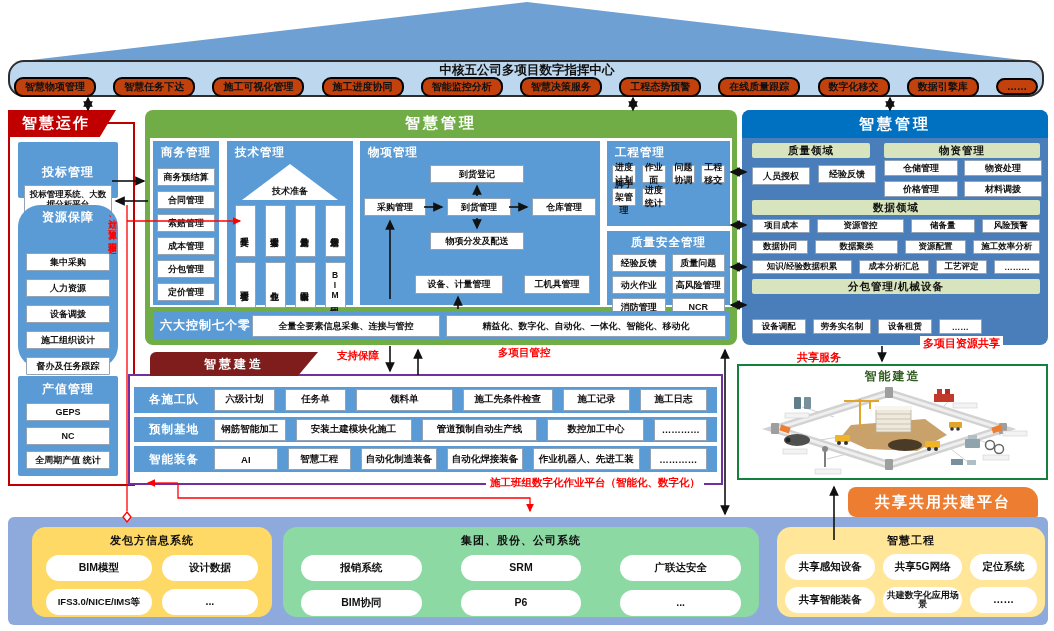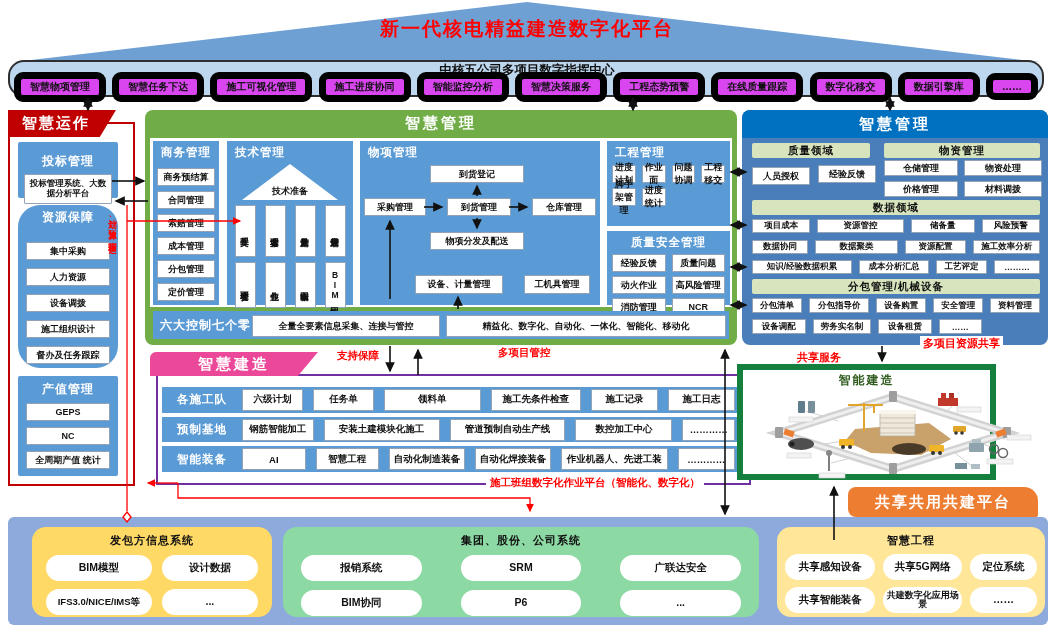--- a/index.html
+++ b/index.html
@@ -7,30 +7,30 @@
           font-family:"Liberation Sans","DejaVu Sans",sans-serif;}
   
   .tri{position:absolute;left:14px;top:2px;width:1026px;height:60px;background:#6FA0D4;
        clip-path:polygon(50% 0,100% 100%,0 100%);}
   .main-title{position:absolute;left:0;top:16px;width:1054px;text-align:center;color:#FF0000;
        font-size:19px;font-weight:bold;letter-spacing:2px;}
   .cmdbar{position:absolute;left:8px;top:60px;width:1036px;height:37px;background:#BDD7EE;
        border:2px solid #2e2e2e;border-radius:16px;box-sizing:border-box;}
   .cmdtitle{position:absolute;left:0;top:62px;width:1054px;text-align:center;font-size:12.5px;font-weight:bold;color:#111;}
   .pillrow{position:absolute;left:14px;top:78px;width:1024px;height:17px;display:flex;justify-content:space-between;align-items:center;}
-  .pill{background:#d946ef;border:7px solid #000000;border-radius:9px;font-size:10px;font-weight:bold;
+  .pill{background:#c2410c;border:2px solid #000000;border-radius:9px;font-size:10px;font-weight:bold;
         padding:1px 9px;white-space:nowrap;color:#111;}
   
   .redflag{position:absolute;left:8px;top:110px;width:108px;height:27px;background:#C00000;
         clip-path:polygon(0 0,100% 0,85% 100%,0 100%);color:#fff;font-size:15px;font-weight:bold;
         display:flex;align-items:center;padding-left:14px;box-sizing:border-box;letter-spacing:2px;}
   .redbox{position:absolute;left:8px;top:122px;width:127px;height:364px;border:2.5px solid #C00000;
         box-sizing:border-box;background:#fff;}
   .bluecard{position:absolute;background:#5B9BD5;border-radius:2px;}
-  .bluecard .bt{color:#fff;font-weight:bold;font-size:12px;text-align:center;padding-top:11px;letter-spacing:1px;}
+  .bluecard .bt{color:#fff;font-weight:bold;font-size:12px;text-align:center;padding-top:22px;letter-spacing:1px;}
   .wbox{background:#fff;border:1px solid #93a3b5;border-radius:1px;color:#111;
         display:flex;align-items:center;justify-content:center;text-align:center;font-weight:bold;}
   .vnote{position:absolute;left:106px;top:212px;width:13px;height:120px;color:#FF0000;font-size:8.5px;
         font-weight:bold;writing-mode:vertical-rl;text-orientation:upright;letter-spacing:1px;line-height:13px;}
   
   .greenbox{position:absolute;left:145px;top:110px;width:592px;height:235px;background:#70AD47;border-radius:8px;}
   .greenhdr{position:absolute;left:145px;top:114px;width:592px;text-align:center;color:#fff;font-size:15px;
         font-weight:bold;letter-spacing:3px;}
   .greenpanel{position:absolute;left:150px;top:138px;width:582px;height:169px;background:#fff;}
   .gcol{position:absolute;background:#5B9BD5;}
@@ -45,33 +45,33 @@
   .ctrllabel{position:absolute;left:160px;top:317px;color:#fff;font-weight:bold;font-size:12px;letter-spacing:1px;}
   
   .bluebox{position:absolute;left:742px;top:110px;width:306px;height:235px;background:#4A7EBB;border-radius:8px;}
   .bluehd{position:absolute;left:742px;top:110px;width:306px;height:28px;background:#0070C0;border-radius:8px 8px 0 0;
         color:#fff;font-size:15px;font-weight:bold;letter-spacing:3px;display:flex;align-items:center;justify-content:center;}
   .strip{background:#D7E4BD;color:#111;font-weight:bold;font-size:10.5px;display:flex;align-items:center;
         justify-content:center;border-radius:2px;letter-spacing:1px;}
   .brow{position:absolute;display:flex;gap:7px;}
   .brow .wbox{font-size:8.5px;flex-basis:0;}
   
-  .ptab{position:absolute;left:150px;top:352px;width:168px;height:24px;background:#ec4899;
-        clip-path:polygon(0 0,100% 0,88% 100%,0 100%);color:#fff;font-size:15px;font-weight:bold;
+  .ptab{position:absolute;left:150px;top:352px;width:168px;height:24px;background:#7f1d1d;
+        clip-path:polygon(0 0,100% 0,88% 100%,0 100%);color:#fff;font-size:12px;font-weight:bold;
         display:flex;align-items:center;justify-content:center;letter-spacing:3px;border-radius:6px 0 0 0;}
-  .pbox{position:absolute;left:156px;top:374px;width:595px;height:111px;border:2px solid #7030A0;
+  .pbox{position:absolute;left:128px;top:374px;width:595px;height:111px;border:2px solid #7030A0;
         box-sizing:border-box;background:#fff;padding:11px 4px;display:flex;flex-direction:column;gap:4px;}
   .prow{background:#5B9BD5;flex:1;display:flex;align-items:center;}
   .prow .plab{width:80px;text-align:center;color:#fff;font-weight:bold;font-size:11.5px;letter-spacing:1px;flex:none;}
   .prow .pitems{flex:1;display:flex;gap:10px;padding-right:10px;}
   .prow .wbox{height:20px;font-size:9.5px;flex-basis:0;}
   .crewlabel{position:absolute;left:486px;top:476px;background:#fff;color:#FF0000;font-size:10.5px;
         font-weight:bold;padding:0 4px;z-index:60;}
   
-  .scbox{position:absolute;left:737px;top:364px;width:259px;height:116px;border:6px solid #15803d;
+  .scbox{position:absolute;left:737px;top:364px;width:311px;height:116px;border:2px solid #15803d;
         box-sizing:border-box;background:#fff;}
   .sctitle{text-align:center;font-size:12px;font-weight:bold;color:#2F5B1F;letter-spacing:2px;padding-top:2px;}
   
   .orangetab{position:absolute;left:848px;top:487px;width:190px;height:30px;background:#ED7D31;border-radius:8px 14px 2px 8px;
         color:#fff;font-size:15px;font-weight:bold;display:flex;align-items:center;justify-content:center;letter-spacing:2px;}
   
   .band{position:absolute;left:8px;top:517px;width:1040px;height:108px;background:#8EA9DB;border-radius:6px;}
   .bcard{position:absolute;border-radius:14px;}
   .bcard .btitle{text-align:center;font-weight:bold;font-size:11px;color:#111;padding-top:6px;letter-spacing:1px;}
   .bpills{display:grid;gap:8px 10px;padding:7px 14px 0;}
@@ -80,21 +80,20 @@
   
   .redtxt{position:absolute;color:#FF0000;font-weight:bold;font-size:11px;white-space:nowrap;z-index:55;}
   .overlay{position:absolute;left:0;top:0;z-index:100;pointer-events:none;}
 </style>
 </head>
 <body>
 
 <div id="canvas">
 
   <div class="tri"></div>
-  <div class="main-title">新一代核电精益建造数字化平台</div>
   <div class="cmdbar"></div>
   <div class="cmdtitle">中核五公司多项目数字指挥中心</div>
   <div class="pillrow">
     <span class="pill">智慧物项管理</span>
     <span class="pill">智慧任务下达</span>
     <span class="pill">施工可视化管理</span>
     <span class="pill">施工进度协同</span>
     <span class="pill">智能监控分析</span>
     <span class="pill">智慧决策服务</span>
     <span class="pill">工程态势预警</span>
@@ -233,27 +232,20 @@
     <div class="wbox" style="flex-grow:1.1;">资源配置</div>
     <div class="wbox" style="flex-grow:1.2;">施工效率分析</div>
   </div>
   <div class="brow" style="left:752px;top:260px;width:288px;height:14px;">
     <div class="wbox" style="flex-grow:2;">知识/经验数据积累</div>
     <div class="wbox" style="flex-grow:1.4;">成本分析汇总</div>
     <div class="wbox" style="flex-grow:1;">工艺评定</div>
     <div class="wbox" style="flex-grow:0.9;">………</div>
   </div>
   <div class="strip" style="position:absolute;left:752px;top:279px;width:288px;height:15px;">分包管理/机械设备</div>
-  <div class="brow" style="left:752px;top:298px;width:288px;height:15px;">
-    <div class="wbox" style="flex-grow:0.9;">分包清单</div>
-    <div class="wbox" style="flex-grow:1.1;">分包指导价</div>
-    <div class="wbox" style="flex-grow:0.9;">设备购置</div>
-    <div class="wbox" style="flex-grow:0.9;">安全管理</div>
-    <div class="wbox" style="flex-grow:0.9;">资料管理</div>
-  </div>
   <div class="brow" style="left:752px;top:319px;width:230px;height:15px;">
     <div class="wbox" style="flex-grow:1;">设备调配</div>
     <div class="wbox" style="flex-grow:1.1;">劳务实名制</div>
     <div class="wbox" style="flex-grow:1;">设备租赁</div>
     <div class="wbox" style="flex-grow:0.8;">……</div>
   </div>
 
   <div class="pbox">
     <div class="prow">
       <div class="plab">各施工队</div>

